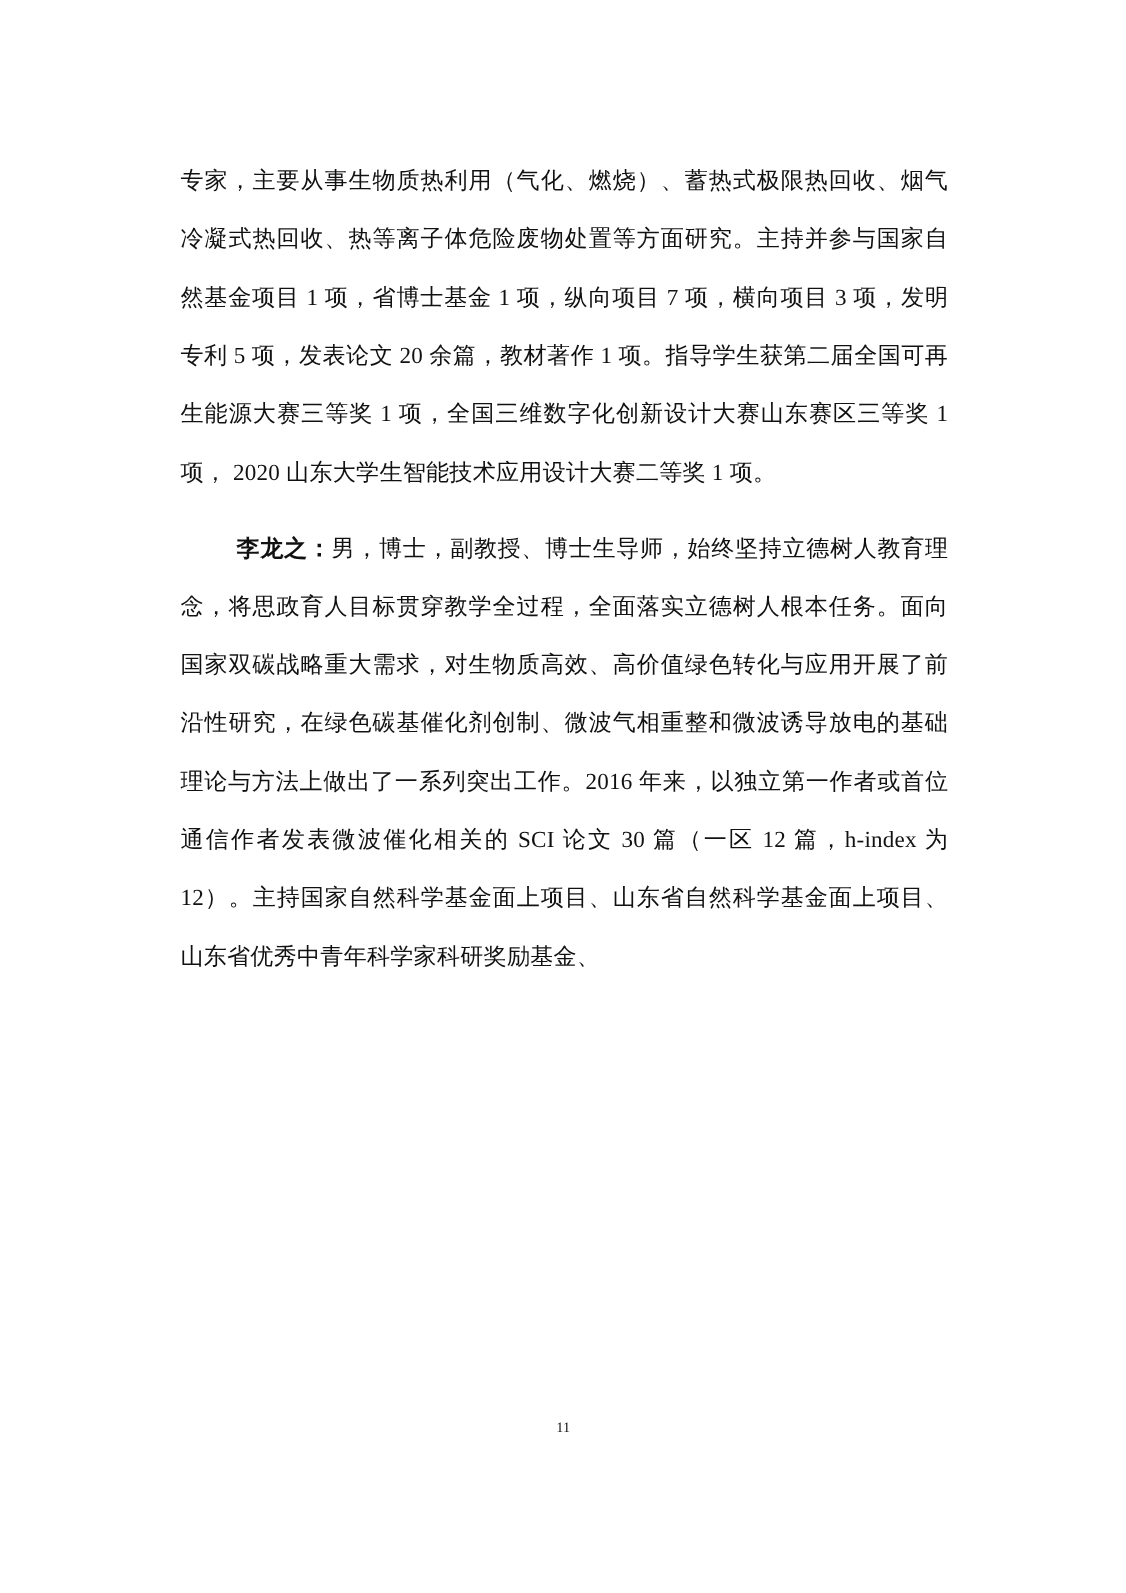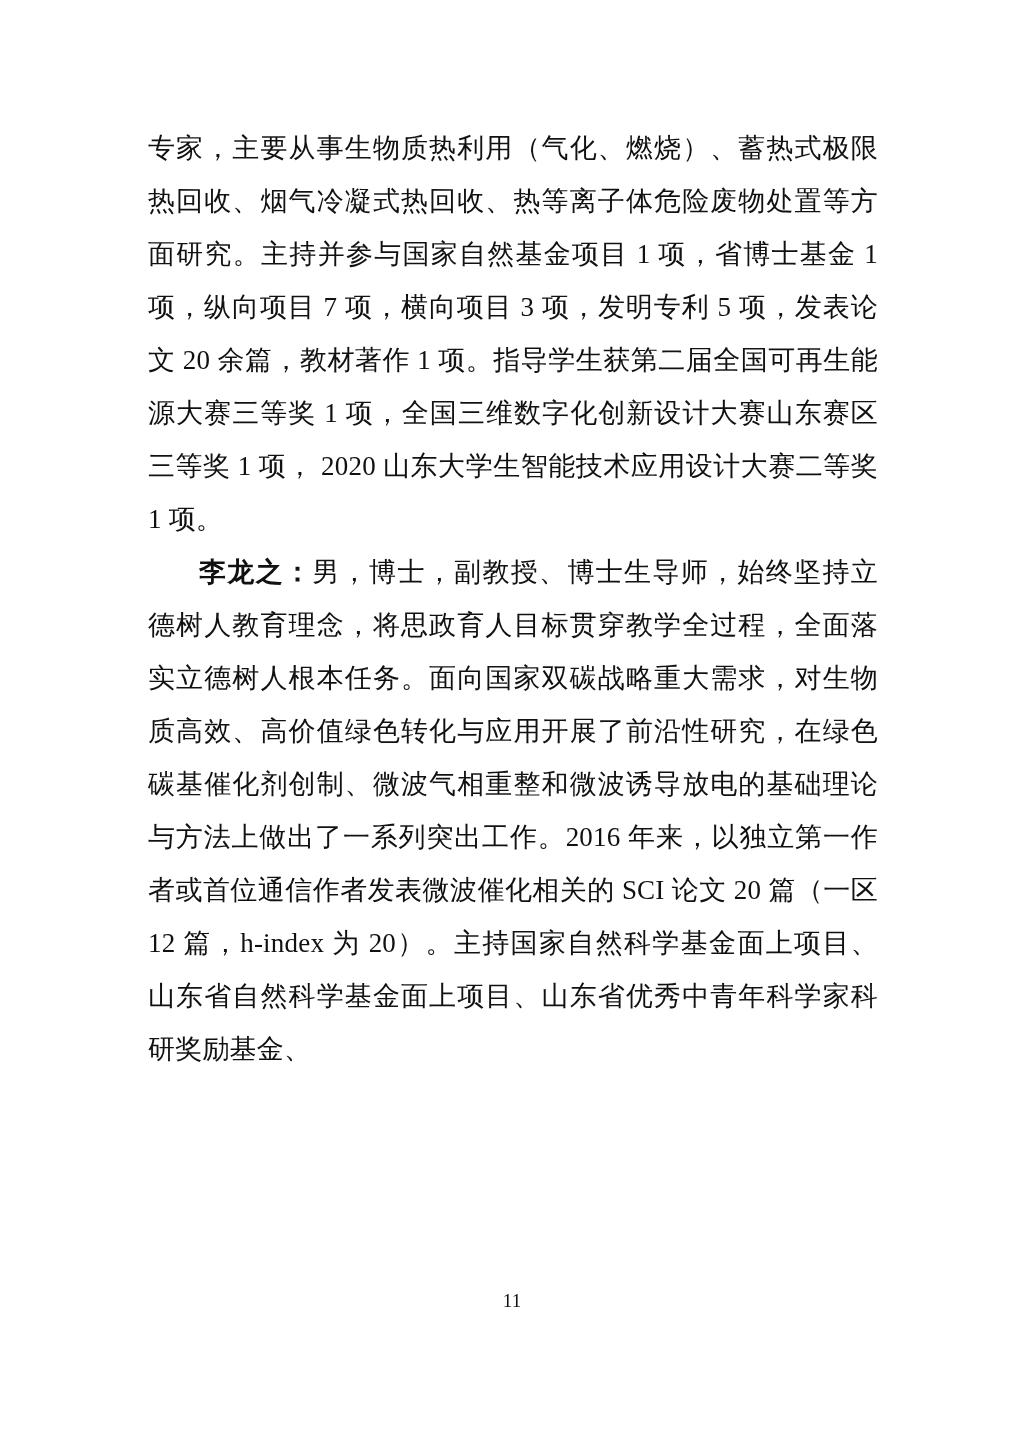--- a/index.html
+++ b/index.html
@@ -23,60 +23,60 @@
     height: 1448px;
     background: #ffffff;
   }
   .content {
     position: absolute;
     left: 148px;
     top: 122px;
     width: 730px;
   }
   .para {
-    font-size: 27px;
+    font-size: 21px;
     line-height: 53px;
     text-align: justify;
     text-justify: inter-ideograph;
-    margin: 0;
+    margin: 16px;
     letter-spacing: 0.2px;
   }
   .para + .para {
     margin-top: 0px;
   }
   .indent {
     text-indent: 51px;
   }
   .name {
     font-weight: 700;
   }
   .pageno {
     position: absolute;
     left: 0;
     top: 1290px;
     width: 1024px;
     text-align: center;
-    font-size: 19px;
+    font-size: 13px;
     font-family: "Liberation Serif", "DejaVu Serif", serif;
     color: #111111;
   }
 </style>
 </head>
 <body>
 
 <div class="page">
 
   <div class="content">
 
     <p class="para">
       <span>专家，主要从事生物质热利用（气化、燃烧）、蓄热式极限热回收、烟气冷凝式热回收、热等离子体危险废物处置等方面研究。主持并参与国家自然基金项目 1 项，省博士基金 1 项，纵向项目 7 项，横向项目 3 项，发明专利 5 项，发表论文 20 余篇，教材著作 1 项。指导学生获第二届全国可再生能源大赛三等奖 1 项，全国三维数字化创新设计大赛山东赛区三等奖 1 项， 2020 山东大学生智能技术应用设计大赛二等奖 1 项。</span>
     </p>
 
 
     <p class="para indent">
-      <span class="name">李龙之：</span><span>男，博士，副教授、博士生导师，始终坚持立德树人教育理念，将思政育人目标贯穿教学全过程，全面落实立德树人根本任务。面向国家双碳战略重大需求，对生物质高效、高价值绿色转化与应用开展了前沿性研究，在绿色碳基催化剂创制、微波气相重整和微波诱导放电的基础理论与方法上做出了一系列突出工作。2016 年来，以独立第一作者或首位通信作者发表微波催化相关的 SCI 论文 20 篇（一区 12 篇，h-index 为 20）。主持国家自然科学基金面上项目、山东省自然科学基金面上项目、山东省优秀中青年科学家科研奖励基金、</span>
+      <span class="name">李龙之：</span><span>男，博士，副教授、博士生导师，始终坚持立德树人教育理念，将思政育人目标贯穿教学全过程，全面落实立德树人根本任务。面向国家双碳战略重大需求，对生物质高效、高价值绿色转化与应用开展了前沿性研究，在绿色碳基催化剂创制、微波气相重整和微波诱导放电的基础理论与方法上做出了一系列突出工作。2016 年来，以独立第一作者或首位通信作者发表微波催化相关的 SCI 论文 30 篇（一区 12 篇，h-index 为 12）。主持国家自然科学基金面上项目、山东省自然科学基金面上项目、山东省优秀中青年科学家科研奖励基金、</span>
     </p>
 
   </div>
 
   <div class="pageno">11</div>
 
 </div>
 
 </body></html>

